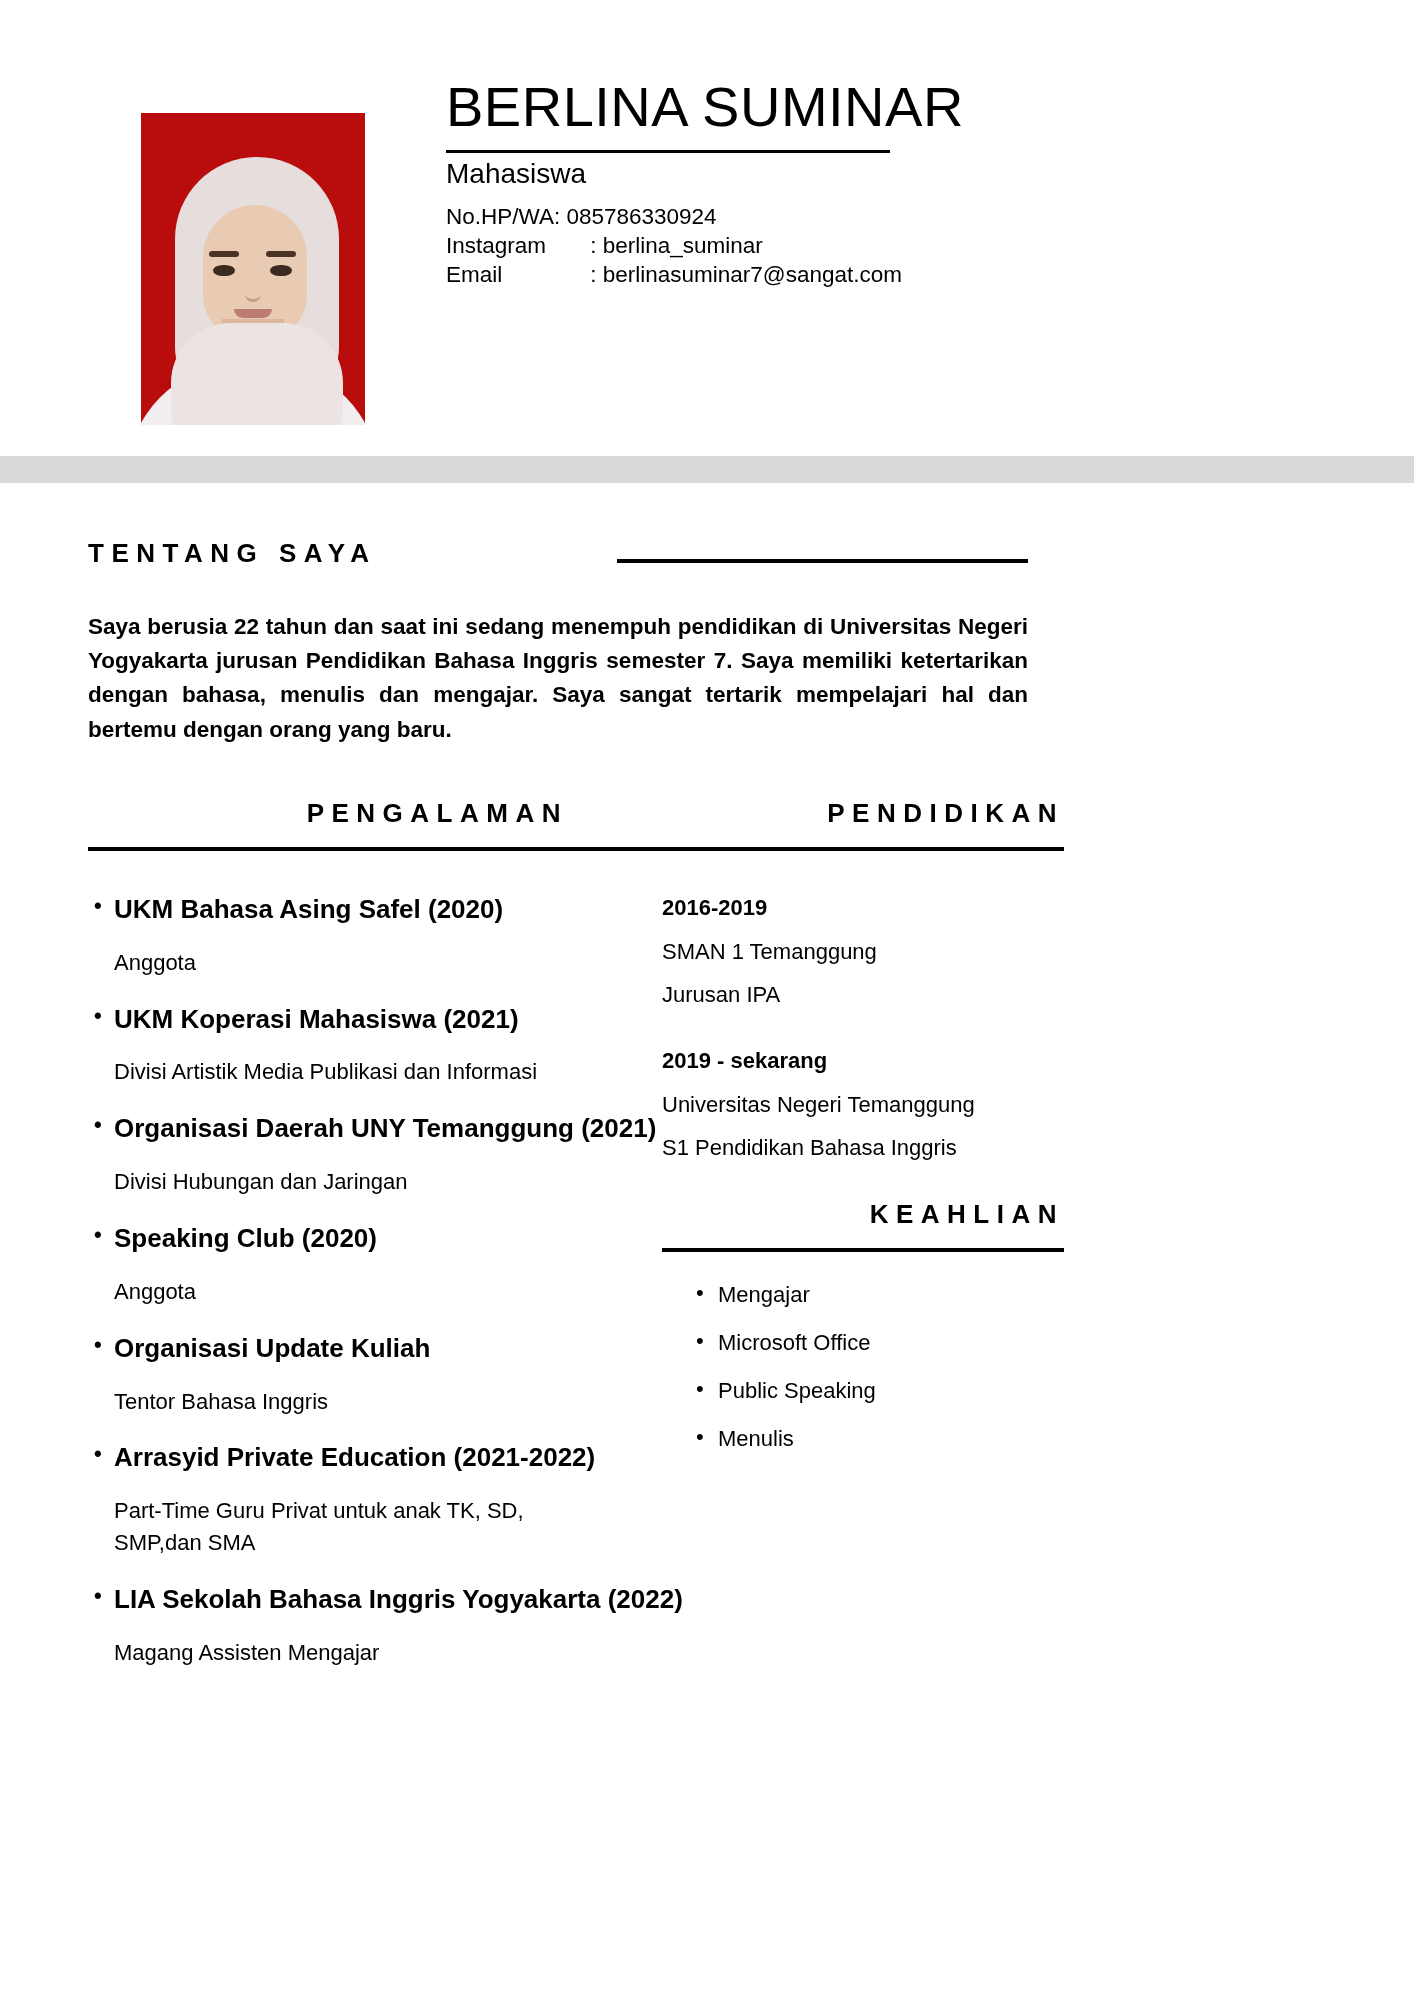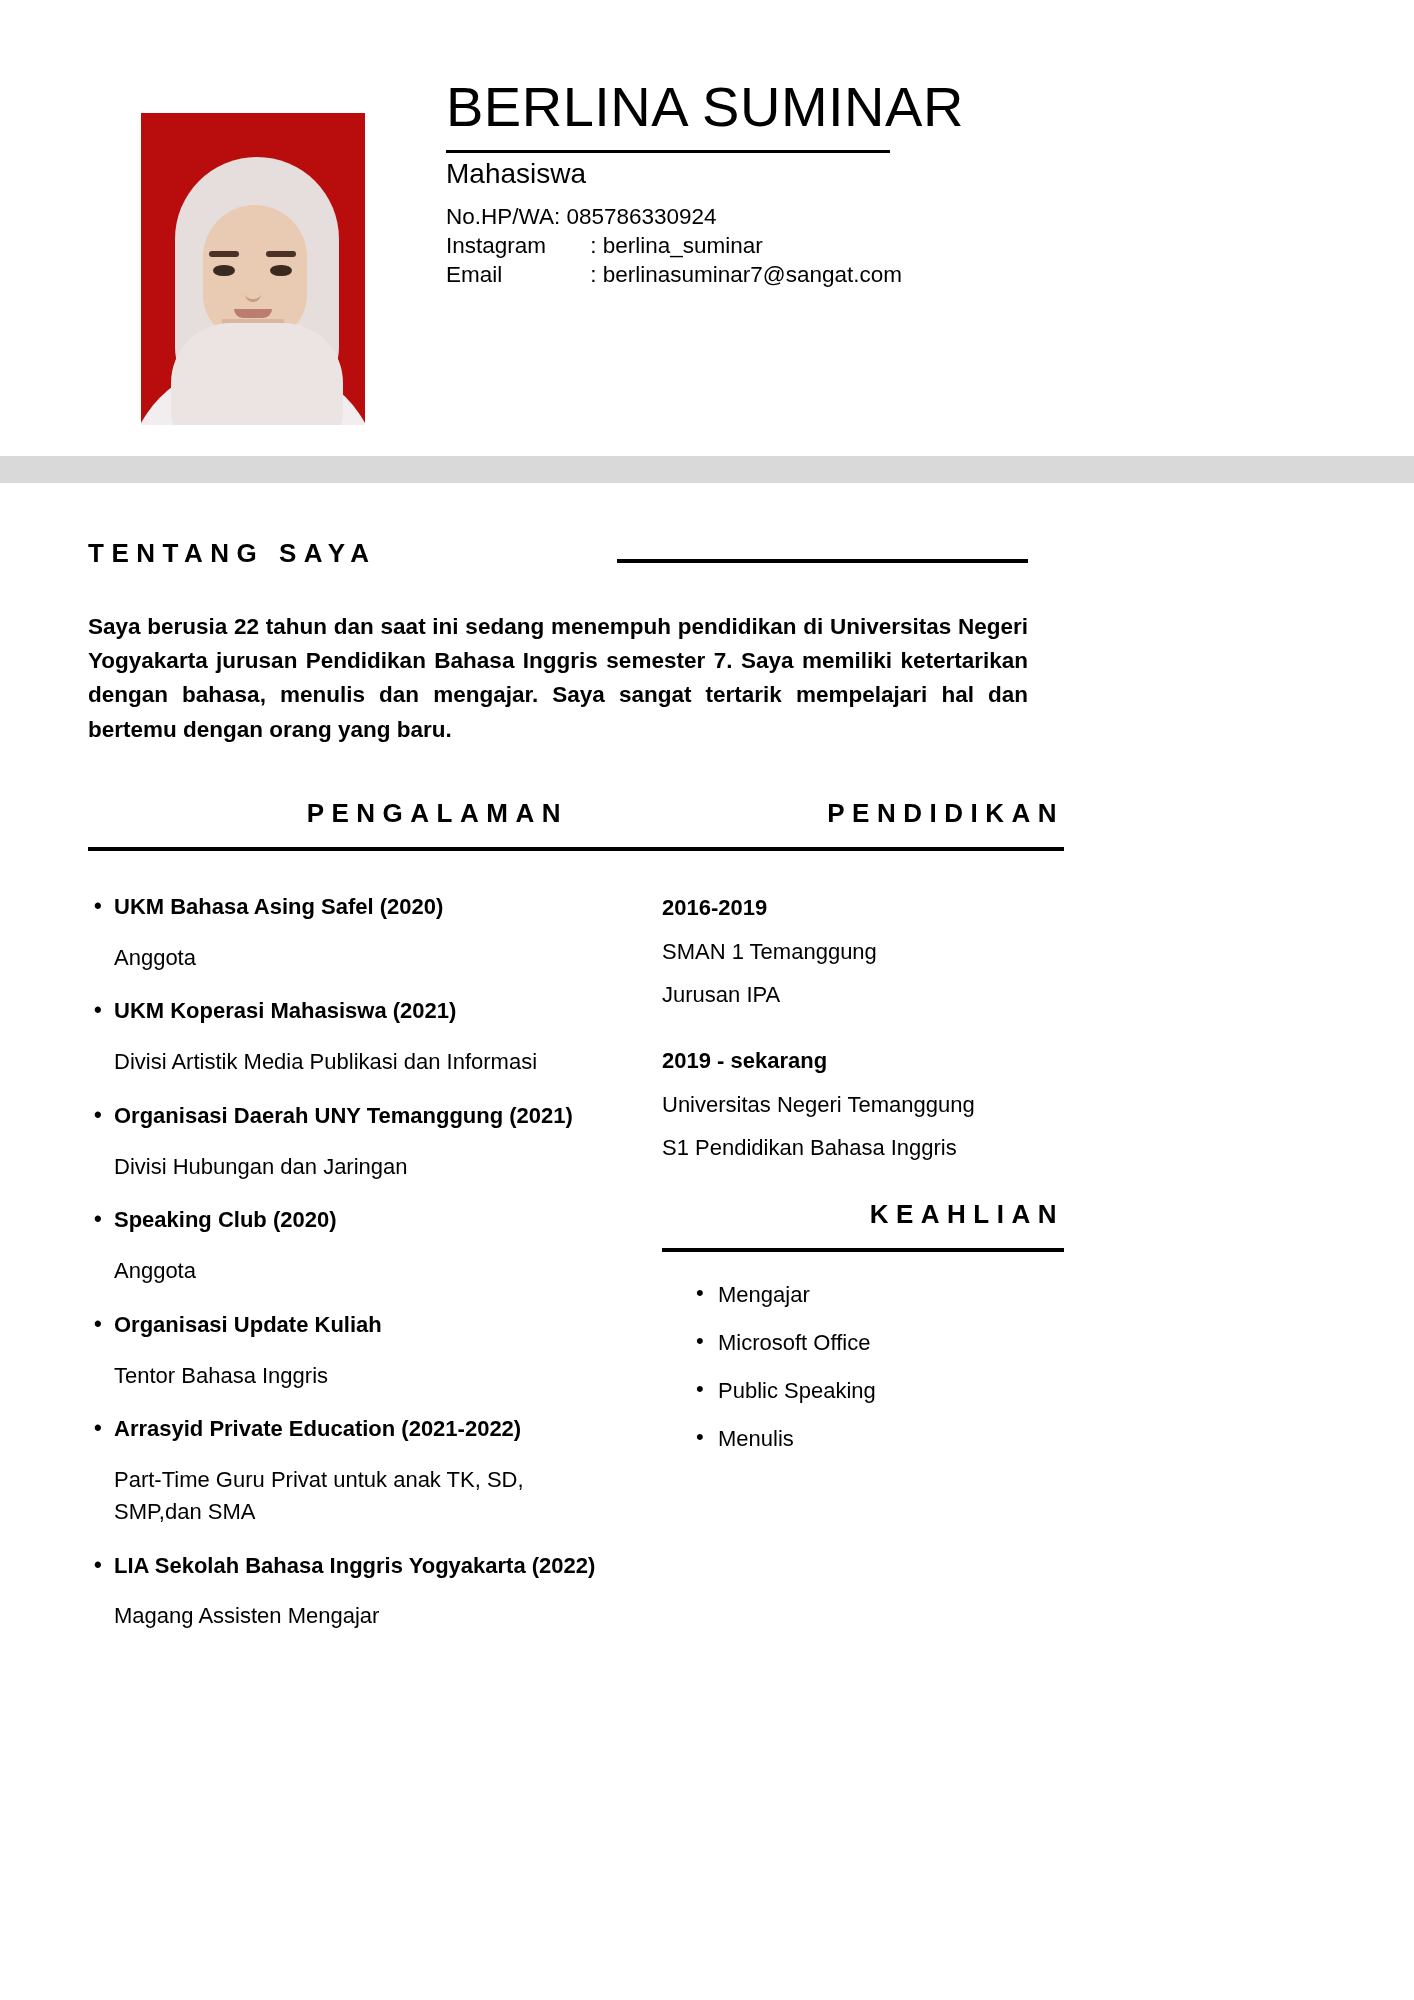--- a/index.html
+++ b/index.html
@@ -252,21 +252,21 @@
   .exp-list {
     list-style: none;
     margin: 0;
     padding: 0;
     margin-top: 42px;
   }
   .exp-item { margin-bottom: 4px; }
   .exp-title {
     position: relative;
     padding-left: 26px;
-    font-size: 22px;
+    font-size: 26px;
     font-weight: bold;
     line-height: 1.3;
     white-space: nowrap;
   }
   .exp-title::before {
     content: "\2022";
     position: absolute;
     left: 6px;
     top: -1px;
     font-size: 22px;

